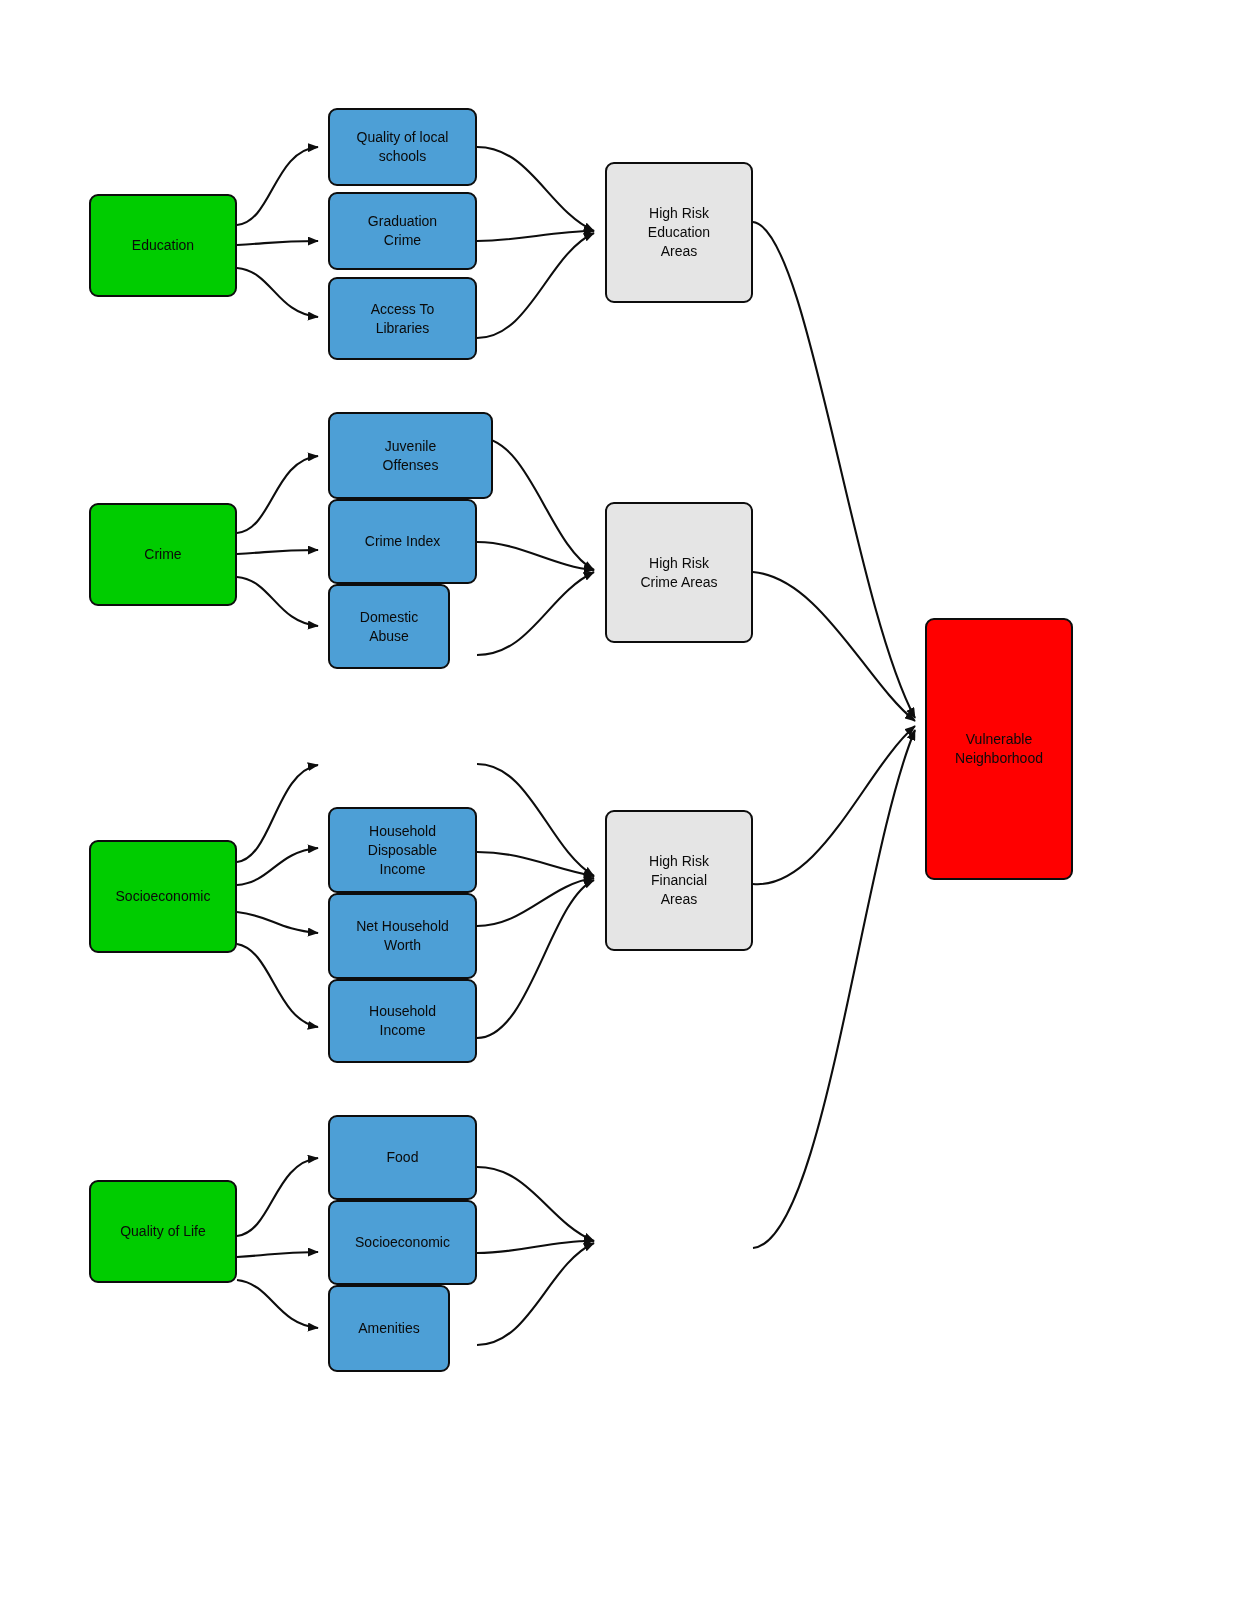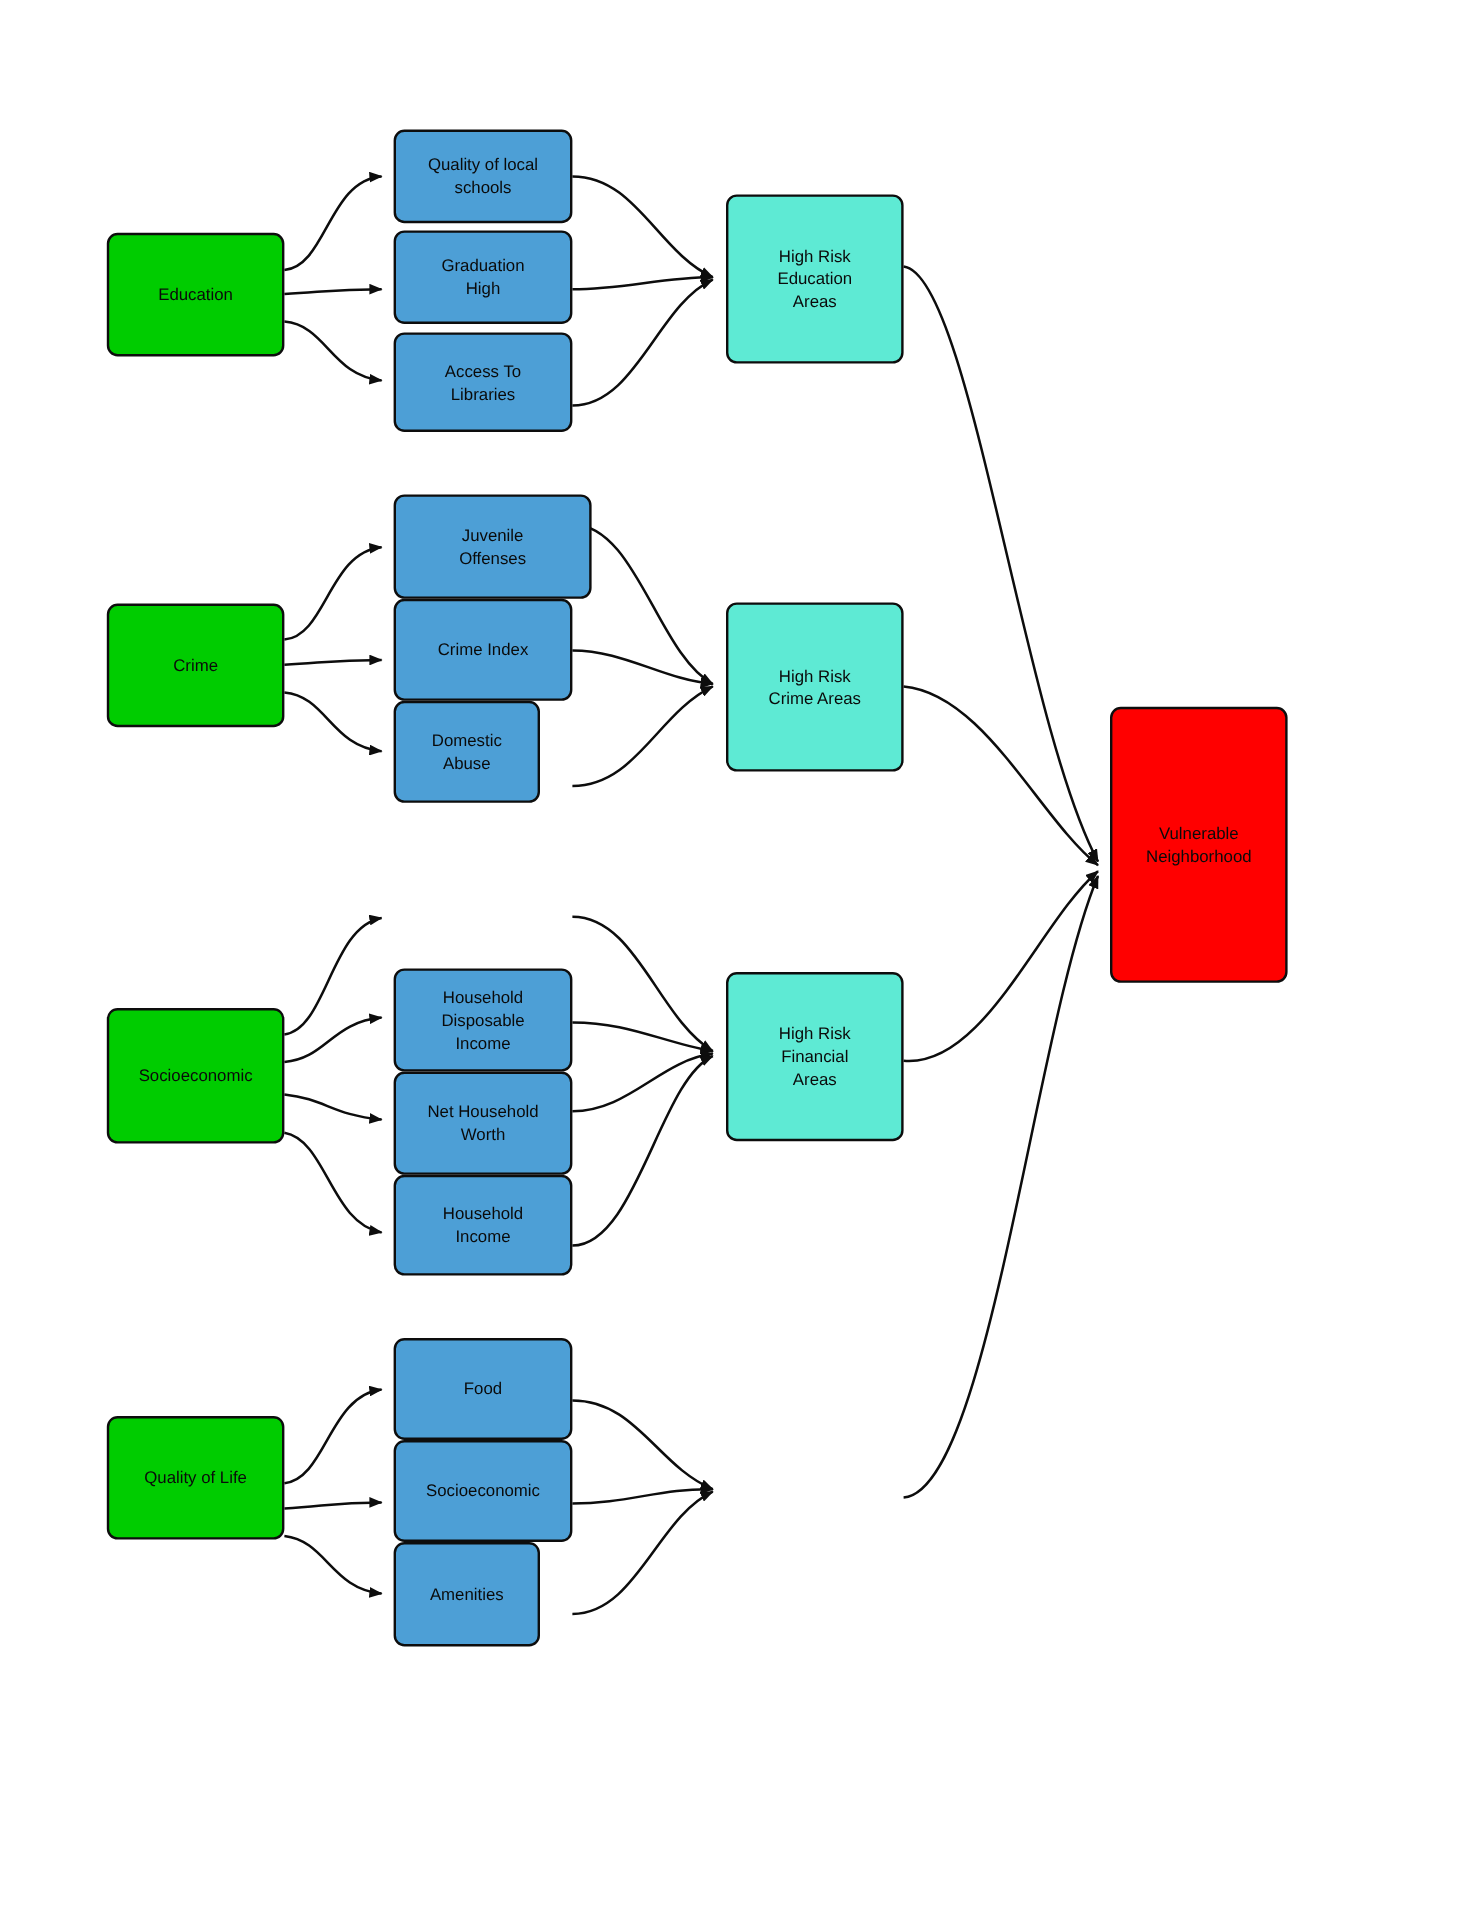--- a/index.html
+++ b/index.html
@@ -43,21 +43,21 @@
   }
   .node.category {
     background: #00cc00;
     border-radius: 9px;
   }
   .node.metric {
     background: #4d9fd6;
     border-radius: 9px;
   }
   .node.outcome {
-    background: #5eead4;
+    background: #e5e5e5;
     border-radius: 9px;
   }
   .node.final {
     background: #ff0000;
     border-radius: 9px;
   }
   .node-label {
     display: block;
     white-space: pre-line;
   }
@@ -137,21 +137,21 @@
   <div class="node category" style="left:89px; top:1180px; width:148px; height:103px;">
     <span class="node-label">Quality of Life</span>
   </div>
 
   <div class="node metric" style="left:328px; top:108px; width:149px; height:78px;">
     <span class="node-label">Quality of local
 schools</span>
   </div>
   <div class="node metric" style="left:328px; top:192px; width:149px; height:78px;">
     <span class="node-label">Graduation
-High</span>
+Crime</span>
   </div>
   <div class="node metric" style="left:328px; top:277px; width:149px; height:83px;">
     <span class="node-label">Access To
 Libraries</span>
   </div>
 
   <div class="node metric" style="left:328px; top:412px; width:165px; height:87px;">
     <span class="node-label">Juvenile
 Offenses</span>
   </div>
@@ -198,18 +198,18 @@
 Crime Areas</span>
   </div>
 
   <div class="node outcome" style="left:605px; top:810px; width:148px; height:141px;">
     <span class="node-label">High Risk
 Financial
 Areas</span>
   </div>
 
 
-  <div class="node final" style="left:925px; top:589px; width:148px; height:230px;">
+  <div class="node final" style="left:925px; top:618px; width:148px; height:262px;">
     <span class="node-label">Vulnerable
 Neighborhood</span>
   </div>
 
 </div>
 
 </body></html>

